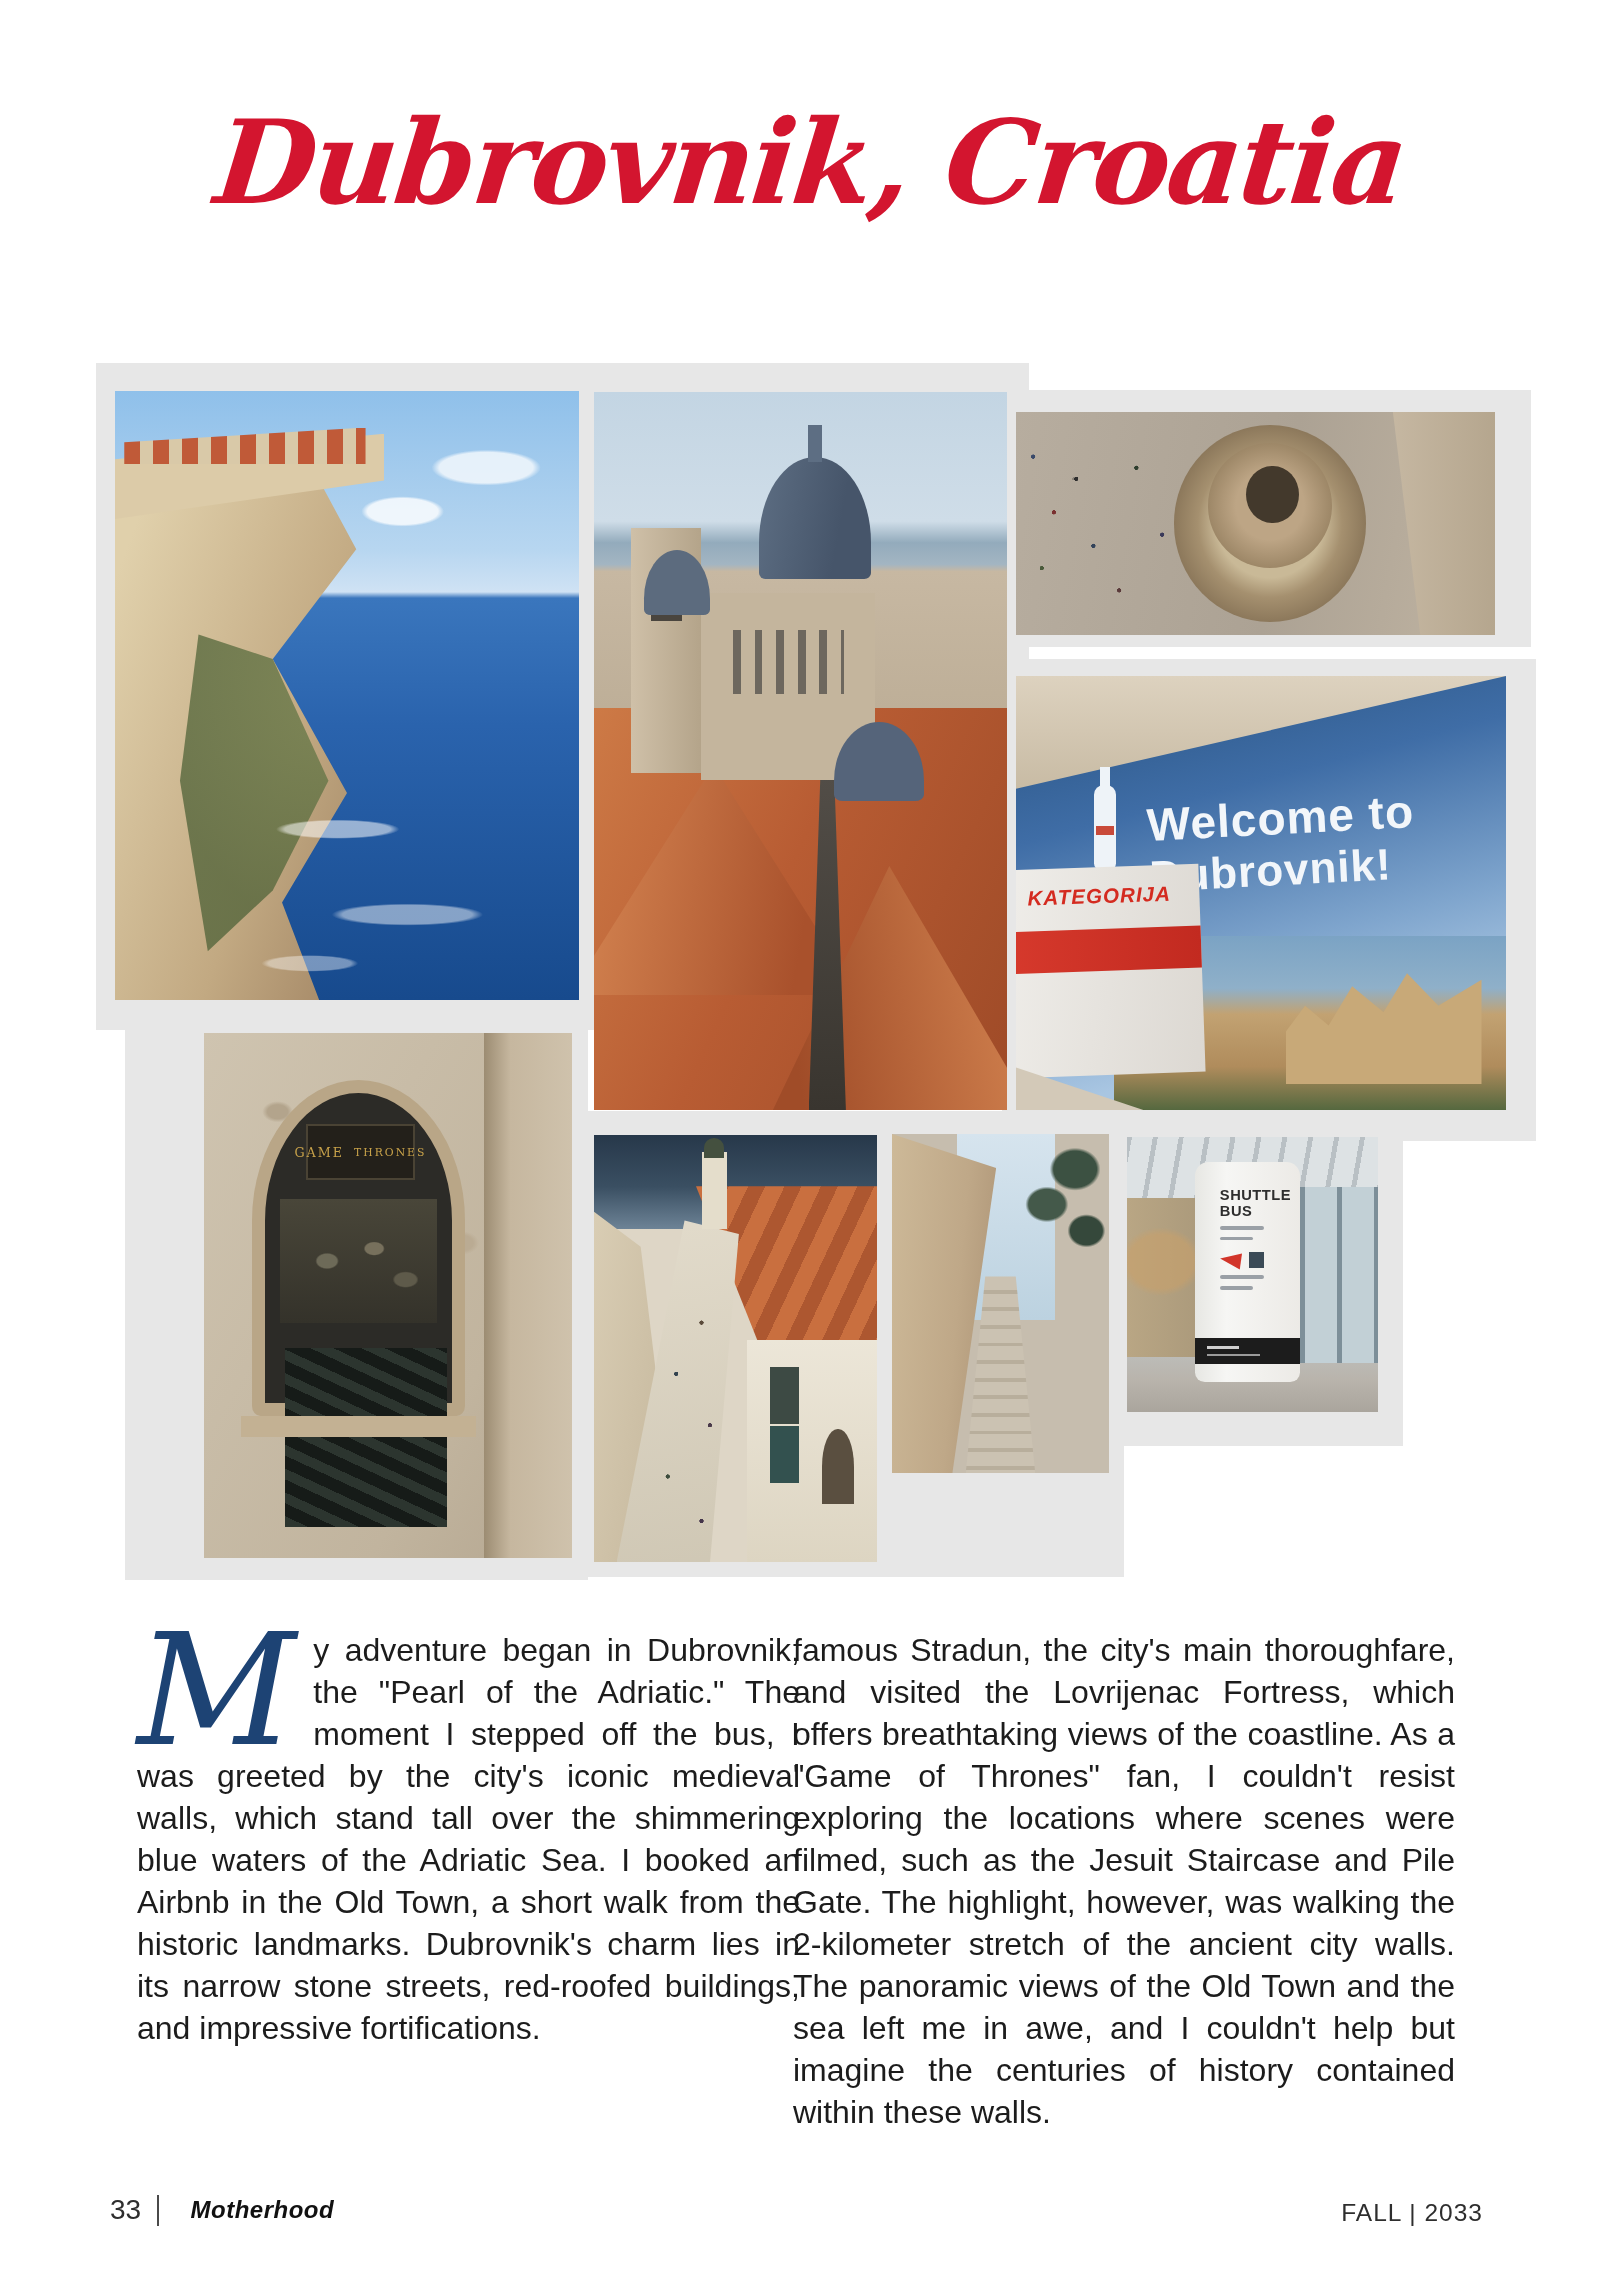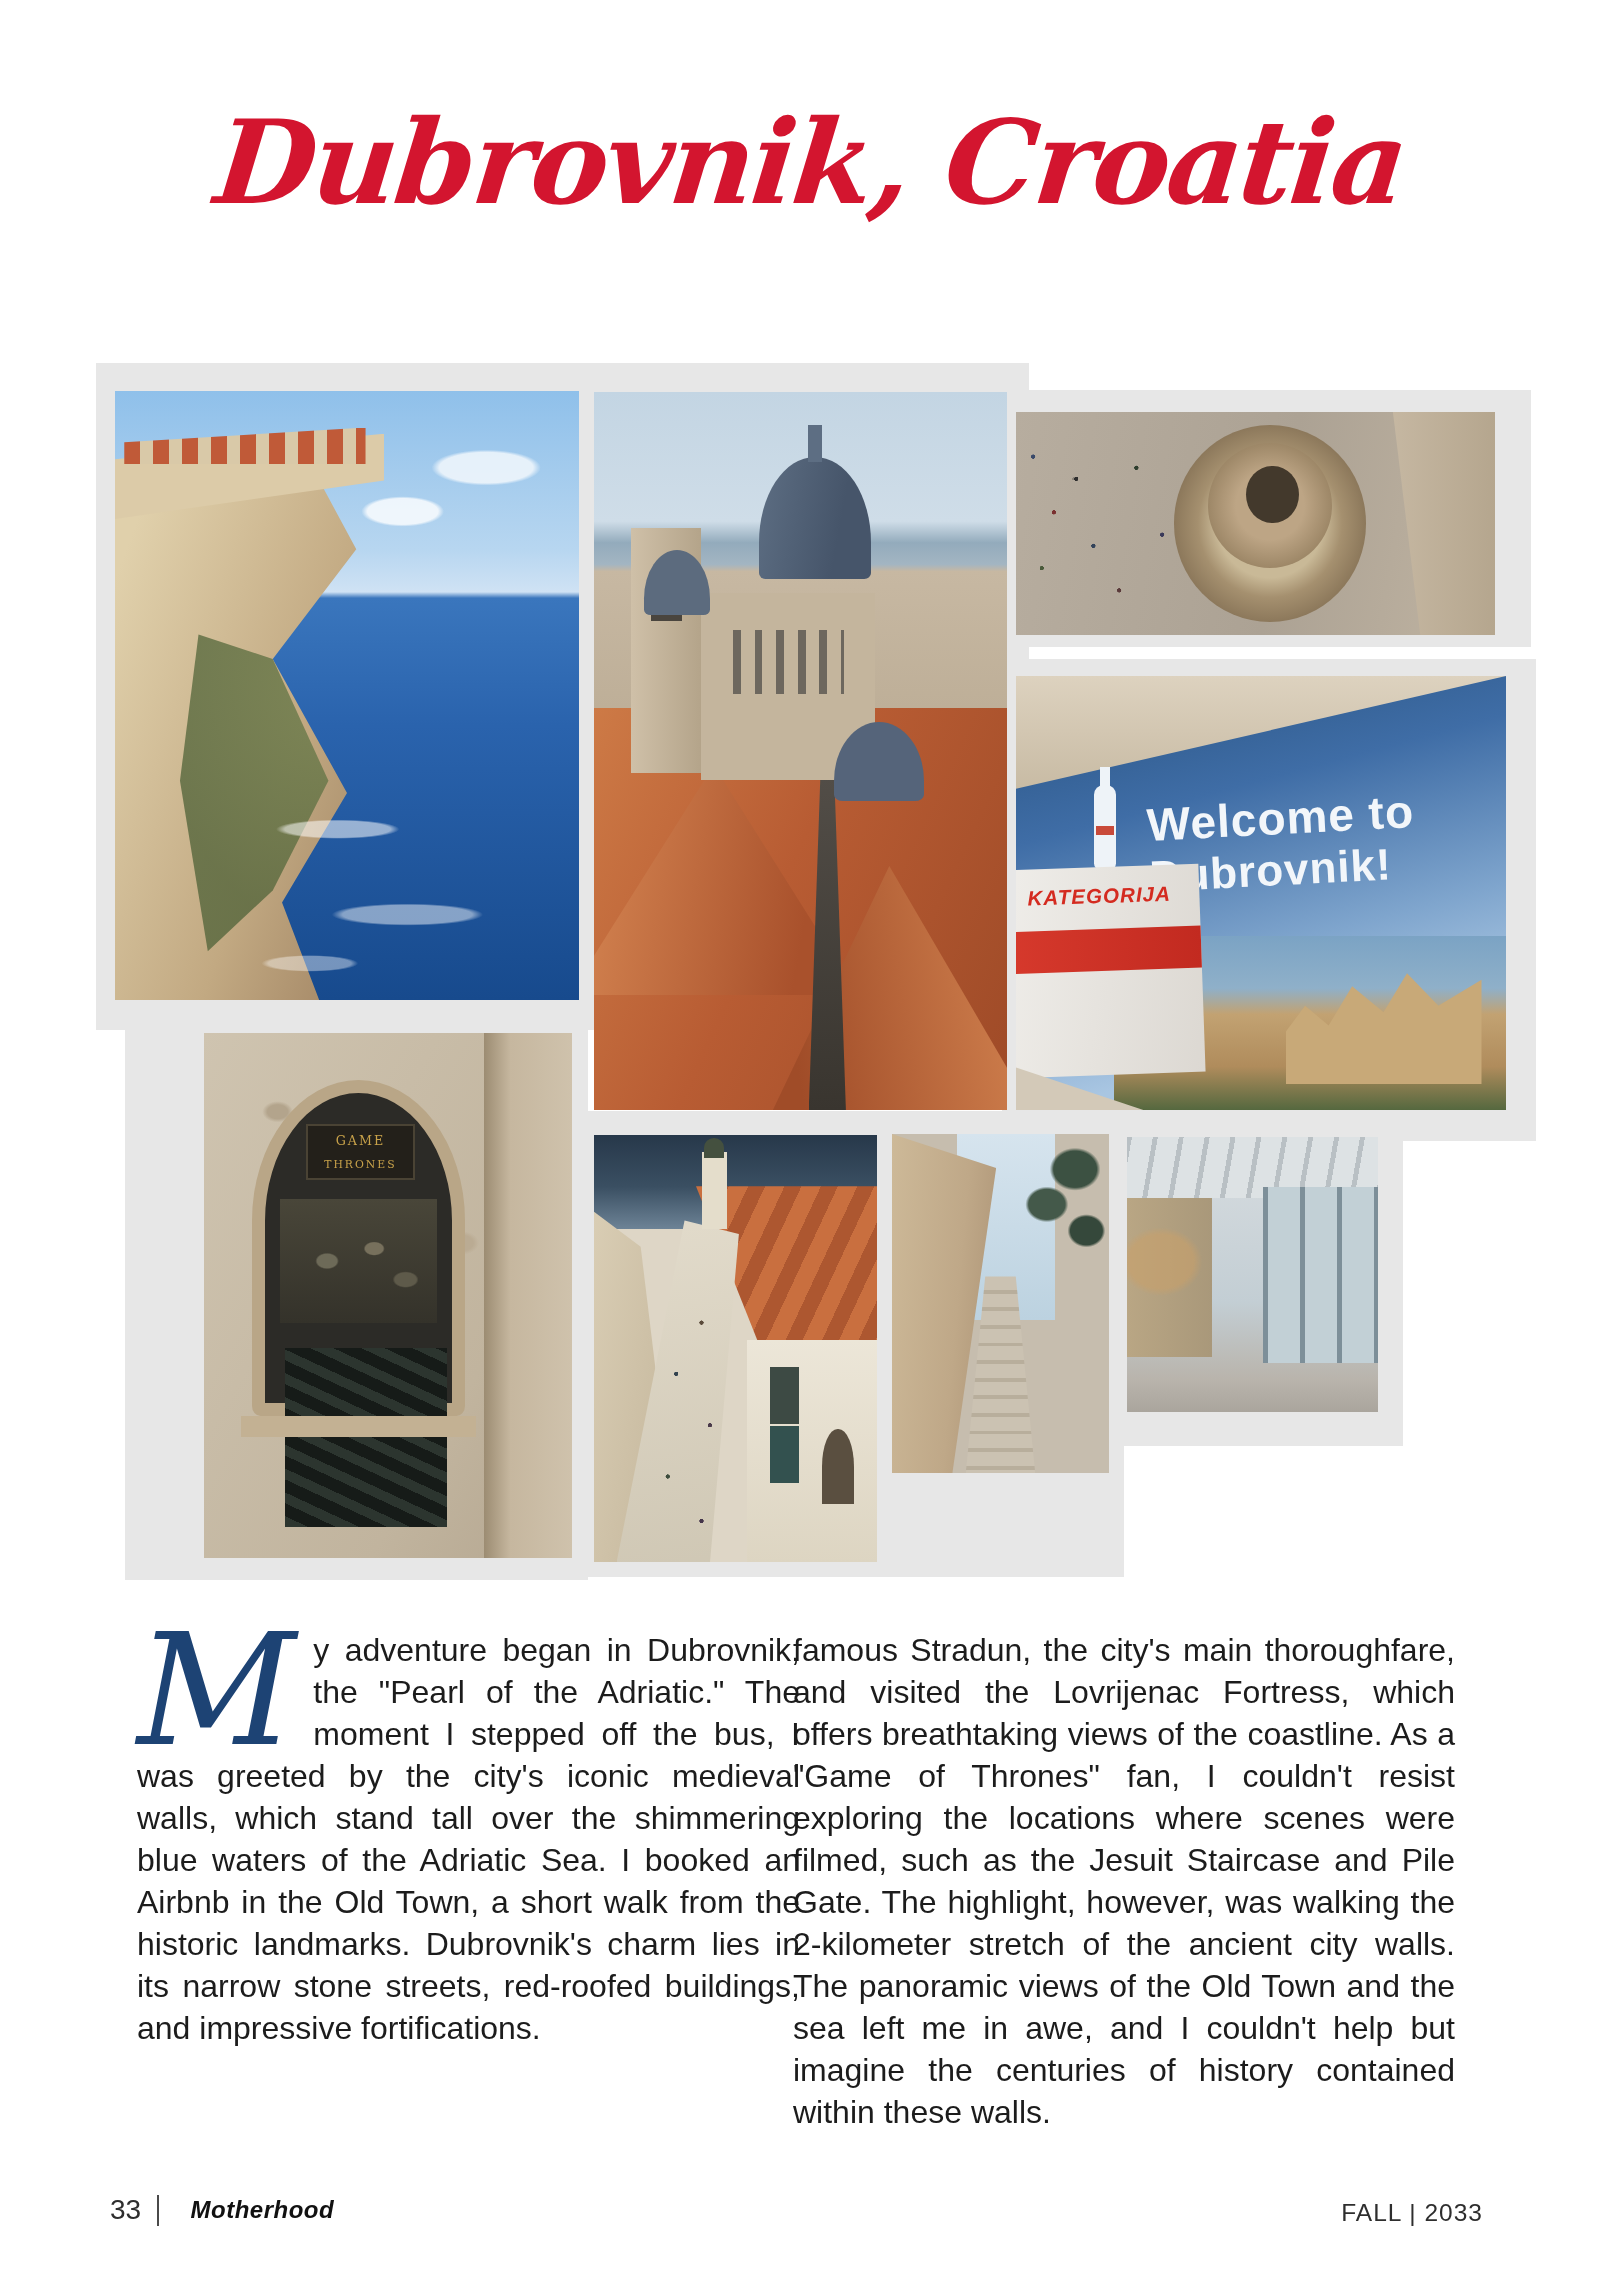--- a/index.html
+++ b/index.html
@@ -166,21 +166,21 @@
     border:13.7px solid #b9a687;
     border-radius:50% 50% 4% 4% / 42% 42% 3% 3%;
     background:#2c2b27;overflow:hidden;}
   .got-display{position:absolute;left:8%;top:34%;width:84%;height:40%;
     background:
       radial-gradient(19.6px 13.7px at 30% 50%, #6d6a58 50%, transparent 60%),
       radial-gradient(17.6px 11.8px at 60% 40%, #77705c 50%, transparent 60%),
       radial-gradient(21.6px 13.7px at 80% 65%, #5e5a4a 50%, transparent 60%),
       linear-gradient(180deg,#494639,#34322a);}
   .got-sign{position:absolute;left:22%;top:10%;width:58%;height:18%;
-    background:#23201a;border:2px solid #4a4334;display:flex;flex-direction:column;
+    background:#23201a;border:2px solid #4a4334;display:flex;
     align-items:center;justify-content:center;gap:10px;}
   .got-sign-line1{font-size:12.7px;letter-spacing:2px;color:#c8a24a;font-family:"DejaVu Serif",serif;}
   .got-sign-line2{font-size:10.8px;letter-spacing:2px;color:#c8a24a;font-family:"DejaVu Serif",serif;}
   .got-shutter{position:absolute;left:22%;top:60%;width:44%;height:34%;
     background:repeating-linear-gradient(25deg,#2c352f 0 9.8px,#161b18 9.8px 21.6px);}
   .got-sill{position:absolute;left:10%;top:73%;width:64%;height:4%;background:#c3b193;}
 
   
   .photo-stradun{left:594px;top:1135px;width:283px;height:427px;background:#ded6c6;}
   .stradun-mountains{position:absolute;left:0;top:0;width:100%;height:22%;
@@ -366,20 +366,32 @@
   <div class="alley-foliage"></div>
   <div class="alley-left"></div>
   <div class="alley-right"></div>
   <div class="alley-paving"></div>
 </div>
 
 <div class="photo photo-shuttle">
   <div class="shuttle-ceiling"></div>
   <div class="shuttle-glass"></div>
   <div class="shuttle-warm"></div>
+  <div class="shuttle-pillar">
+    <div class="shuttle-title">SHUTTLE BUS</div>
+    <div class="shuttle-bar mid"></div>
+    <div class="shuttle-bar short"></div>
+    <div class="shuttle-arrowrow">
+      <div class="shuttle-arrow"></div>
+      <div class="shuttle-chip"></div>
+    </div>
+    <div class="shuttle-bar mid"></div>
+    <div class="shuttle-bar short"></div>
+    <div class="shuttle-black"></div>
+  </div>
 </div>
 
 <div class="bodycol col-left">
   <p>
     <span class="dropcap">M</span><span>y adventure began in Dubrovnik, the "Pearl of the Adriatic." The moment I stepped off the bus, I was greeted by the city's iconic medieval walls, which stand tall over the shimmering blue waters of the Adriatic Sea. I booked an Airbnb in the Old Town, a short walk from the historic landmarks. Dubrovnik's charm lies in its narrow stone streets, red-roofed buildings, and impressive fortifications.</span>
   </p>
 </div>
 <div class="bodycol col-right">
   <p>famous Stradun, the city's main thoroughfare, and visited the Lovrijenac Fortress, which offers breathtaking views of the coastline. As a "Game of Thrones" fan, I couldn't resist exploring the locations where scenes were filmed, such as the Jesuit Staircase and Pile Gate. The highlight, however, was walking the 2-kilometer stretch of the ancient city walls. The panoramic views of the Old Town and the sea left me in awe, and I couldn't help but imagine the centuries of history contained within these walls.</p>
 </div>

